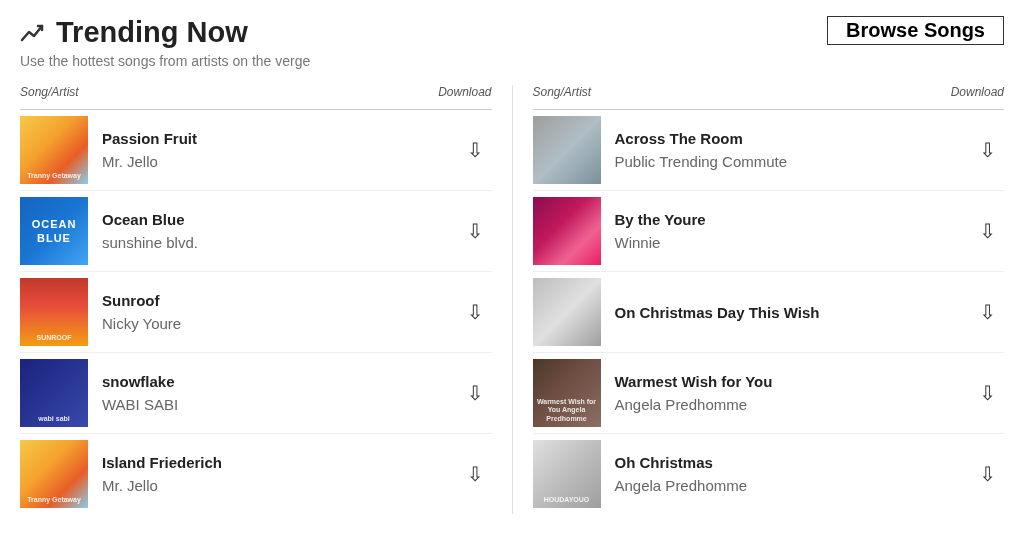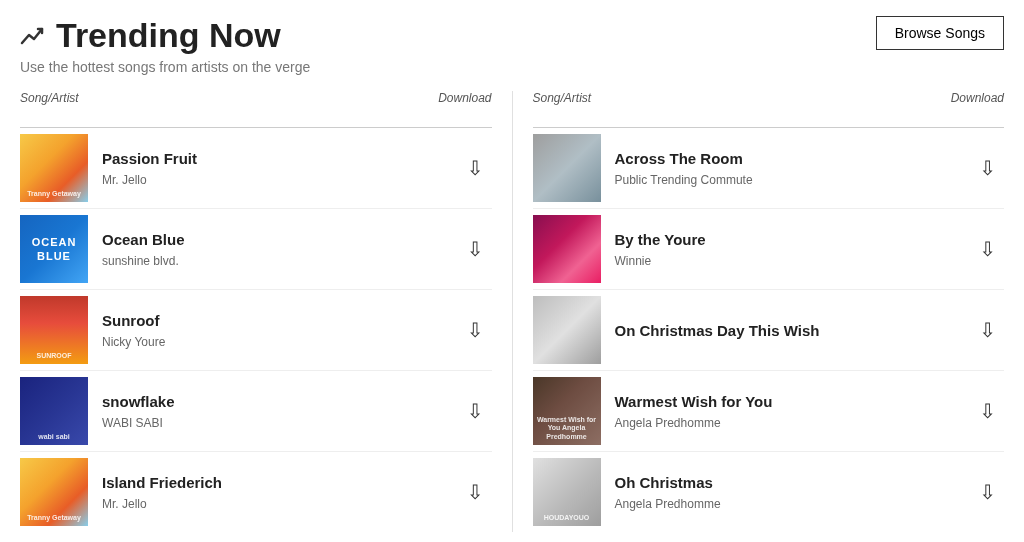--- a/index.html
+++ b/index.html
@@ -17,36 +17,36 @@
       justify-content: space-between;
       margin-bottom: 4px;
     }
     .header-left {}
     .title-row {
       display: flex;
       align-items: center;
       gap: 8px;
     }
     .title-text {
-      font-size: 34px;
+      font-size: 29px;
       font-weight: bold;
       color: #222;
     }
     .subtitle {
       font-size: 14px;
       color: #777;
       margin-top: 4px;
     }
     .browse-btn {
       border: 1.5px solid #333;
       background: #fff;
-      padding: 8px 18px;
-      font-size: 14px;
+      padding: 2px 18px;
+      font-size: 20px;
       cursor: pointer;
-      font-weight: 400;
+      font-weight: 700;
       white-space: nowrap;
     }
     .columns {
       display: flex;
       gap: 0;
       margin-top: 16px;
     }
     .col {
       flex: 1;
     }
@@ -55,21 +55,21 @@
       padding-right: 20px;
     }
     .col:last-child {
       padding-left: 20px;
     }
     .col-header {
       display: flex;
       justify-content: space-between;
       align-items: center;
       border-bottom: 1px solid #ccc;
-      padding-bottom: 22px;
+      padding-bottom: 10px;
       margin-bottom: 0;
       gap: 12px;
     }
     .col-header-song {
       font-size: 12px;
       color: #555;
       font-style: italic;
     }
     .col-header-download {
       font-size: 12px;
@@ -92,21 +92,21 @@
     }
     .song-info {
       flex: 1;
     }
     .song-title {
       font-size: 15px;
       font-weight: bold;
       color: #222;
     }
     .song-artist {
-      font-size: 12px;
+      font-size: 15px;
       color: #666;
       margin-top: 6px;
     }
     .download-icon {
       font-size: 20px;
       color: #333;
       cursor: pointer;
       padding: 4px 8px;
       flex-shrink: 0;
     }

